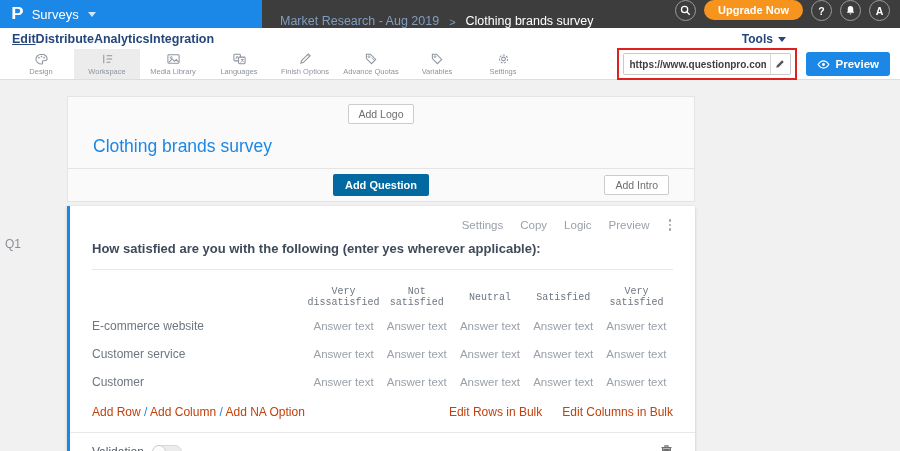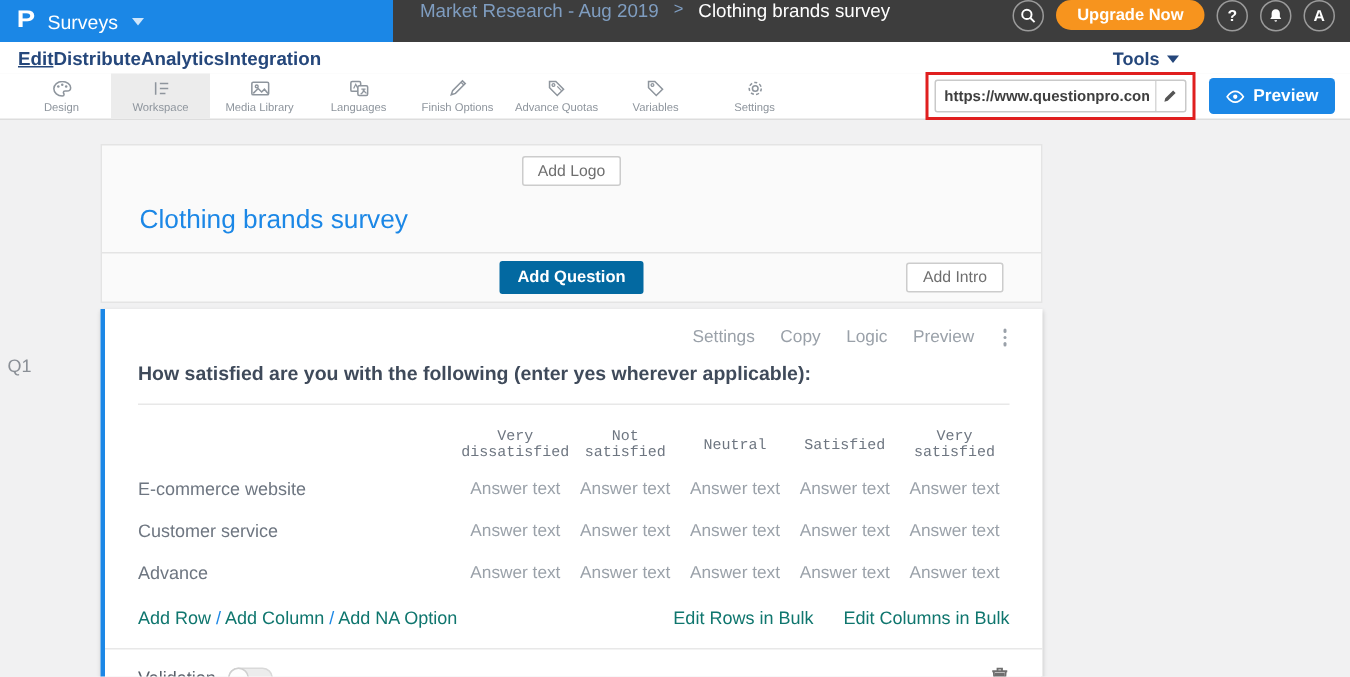--- a/index.html
+++ b/index.html
@@ -5,21 +5,21 @@
   * { margin:0; padding:0; box-sizing:border-box; }
   html,body { width:900px; height:451px; overflow:hidden; }
   body { font-family:"Liberation Sans", sans-serif; background:#f1f1f2; font-size:12px; }
 
   
   .topbar { height:28px; background:#3d3d3d; display:flex; align-items:stretch; }
   .brand { background:#1b87e6; width:262px; display:flex; align-items:center; padding-left:12px; gap:9px; flex:0 0 auto; }
   .brand .logo { color:#fff; font-weight:bold; font-size:16px; line-height:1; transform:scaleX(1.15); }
   .brand .product { color:#fff; font-size:13px; }
   .caret { width:0; height:0; border-left:4px solid transparent; border-right:4px solid transparent; border-top:5px solid #cfe6fb; margin-top:1px; }
-  .crumbs { display:flex; align-items:flex-start; gap:10px; padding-left:18px; flex:1 1 auto; min-width:0; }
+  .crumbs { display:flex; align-items:flex-end; gap:10px; padding-left:18px; flex:1 1 auto; min-width:0; }
   .crumb-parent { color:#7f9dc0; font-size:12.5px; }
   .crumb-sep { color:#7f9dc0; font-size:11px; }
   .crumb-current { color:#ffffff; font-size:12.5px; }
   .top-actions { display:flex; align-items:flex-start; gap:8px; padding-right:10px; }
   .circle-btn { width:21px; height:21px; border:1.5px solid #9b9b9b; border-radius:50%; display:flex; align-items:center; justify-content:center; color:#fff; font-size:10.5px; font-weight:bold; background:transparent; }
   .upgrade { background:#f7941e; color:#fff; font-weight:bold; font-size:11px; height:20px; padding:0 14px; border-radius:10px; display:flex; align-items:center; }
 
   
   .navrow { height:21px; background:#fff; display:flex; align-items:center; padding:0 10px; }
   .nav-tabs { display:flex; padding-left:2px; }
@@ -68,21 +68,21 @@
 
   .mtx-row { display:flex; align-items:center; }
   .mtx-label { flex:0 0 37%; color:#6e7681; font-size:12px; }
   .mtx-cell { flex:1 1 0; text-align:center; }
   .mtx-head { padding:16px 0 4px; }
   .mtx-head .mtx-cell { color:#6e7681; font-size:10px;font-family:Liberation Mono, monospace; }
   .mtx-data { padding:7px 0; }
   .mtx-data .mtx-cell { color:#9aa1a9; font-size:11.5px; }
 
   .links-row { display:flex; justify-content:space-between; align-items:center; padding:9px 0 13px; }
-  .blue-link { color:#0f766e; font-size:12px; cursor:pointer; }
+  .blue-link { color:#c2410c; font-size:12px; cursor:pointer; }
   .link-sep { color:#1b87e6; font-size:12px; }
   .links-right { display:flex; gap:20px; }
 
   .validation-row { display:flex; align-items:center; padding:11px 22px 13px; }
   .validation-label { color:#59606a; font-size:12px; margin-right:8px; }
   .toggle { width:30px; height:14px; border-radius:8px; background:#ececec; border:1px solid #d9d9d9; position:relative; cursor:pointer; }
   .toggle .knob { position:absolute; left:-1px; top:-1px; width:14px; height:14px; border-radius:50%; background:#fdfdfd; border:1px solid #cfcfcf; }
   .trash { margin-left:auto; cursor:pointer; display:flex; }
 </style>
 </head>
@@ -274,21 +274,21 @@
           </div>
           <div class="mtx-row mtx-data">
             <span class="mtx-label">Customer service</span>
             <span class="mtx-cell">Answer text</span>
             <span class="mtx-cell">Answer text</span>
             <span class="mtx-cell">Answer text</span>
             <span class="mtx-cell">Answer text</span>
             <span class="mtx-cell">Answer text</span>
           </div>
           <div class="mtx-row mtx-data">
-            <span class="mtx-label">Advance</span>
+            <span class="mtx-label">Customer</span>
             <span class="mtx-cell">Answer text</span>
             <span class="mtx-cell">Answer text</span>
             <span class="mtx-cell">Answer text</span>
             <span class="mtx-cell">Answer text</span>
             <span class="mtx-cell">Answer text</span>
           </div>
         </div>
 
         <div class="links-row">
           <span>

